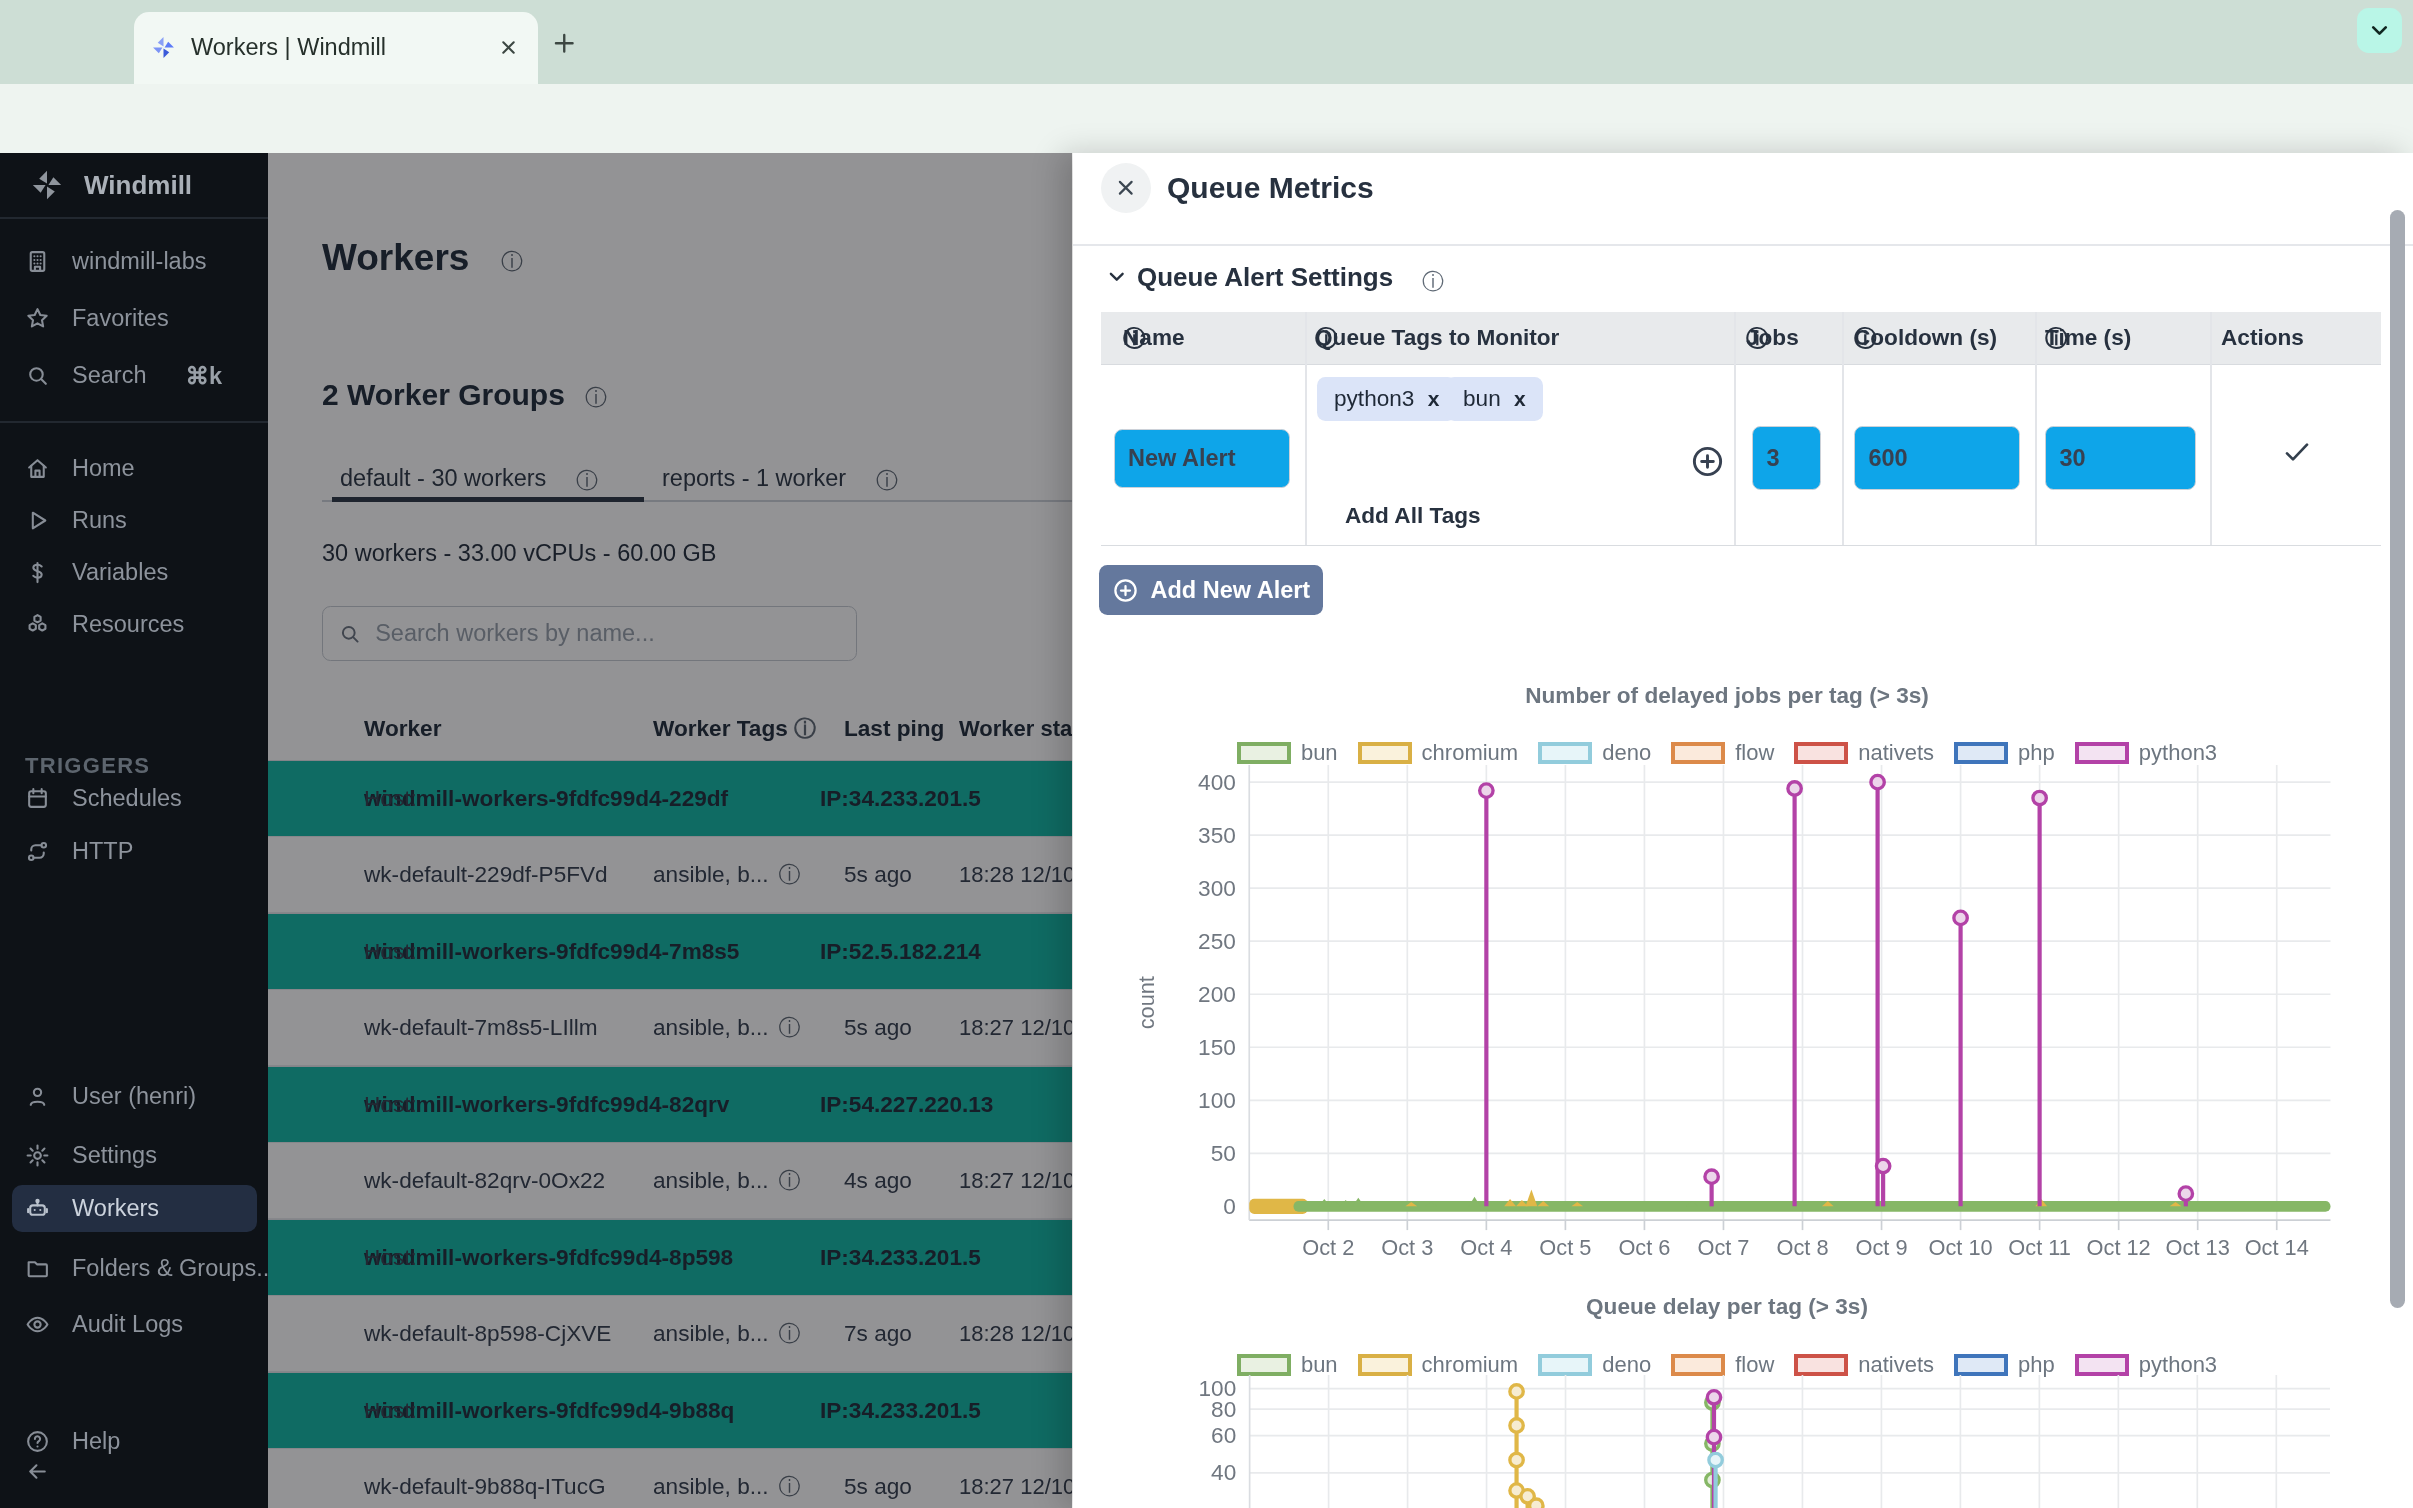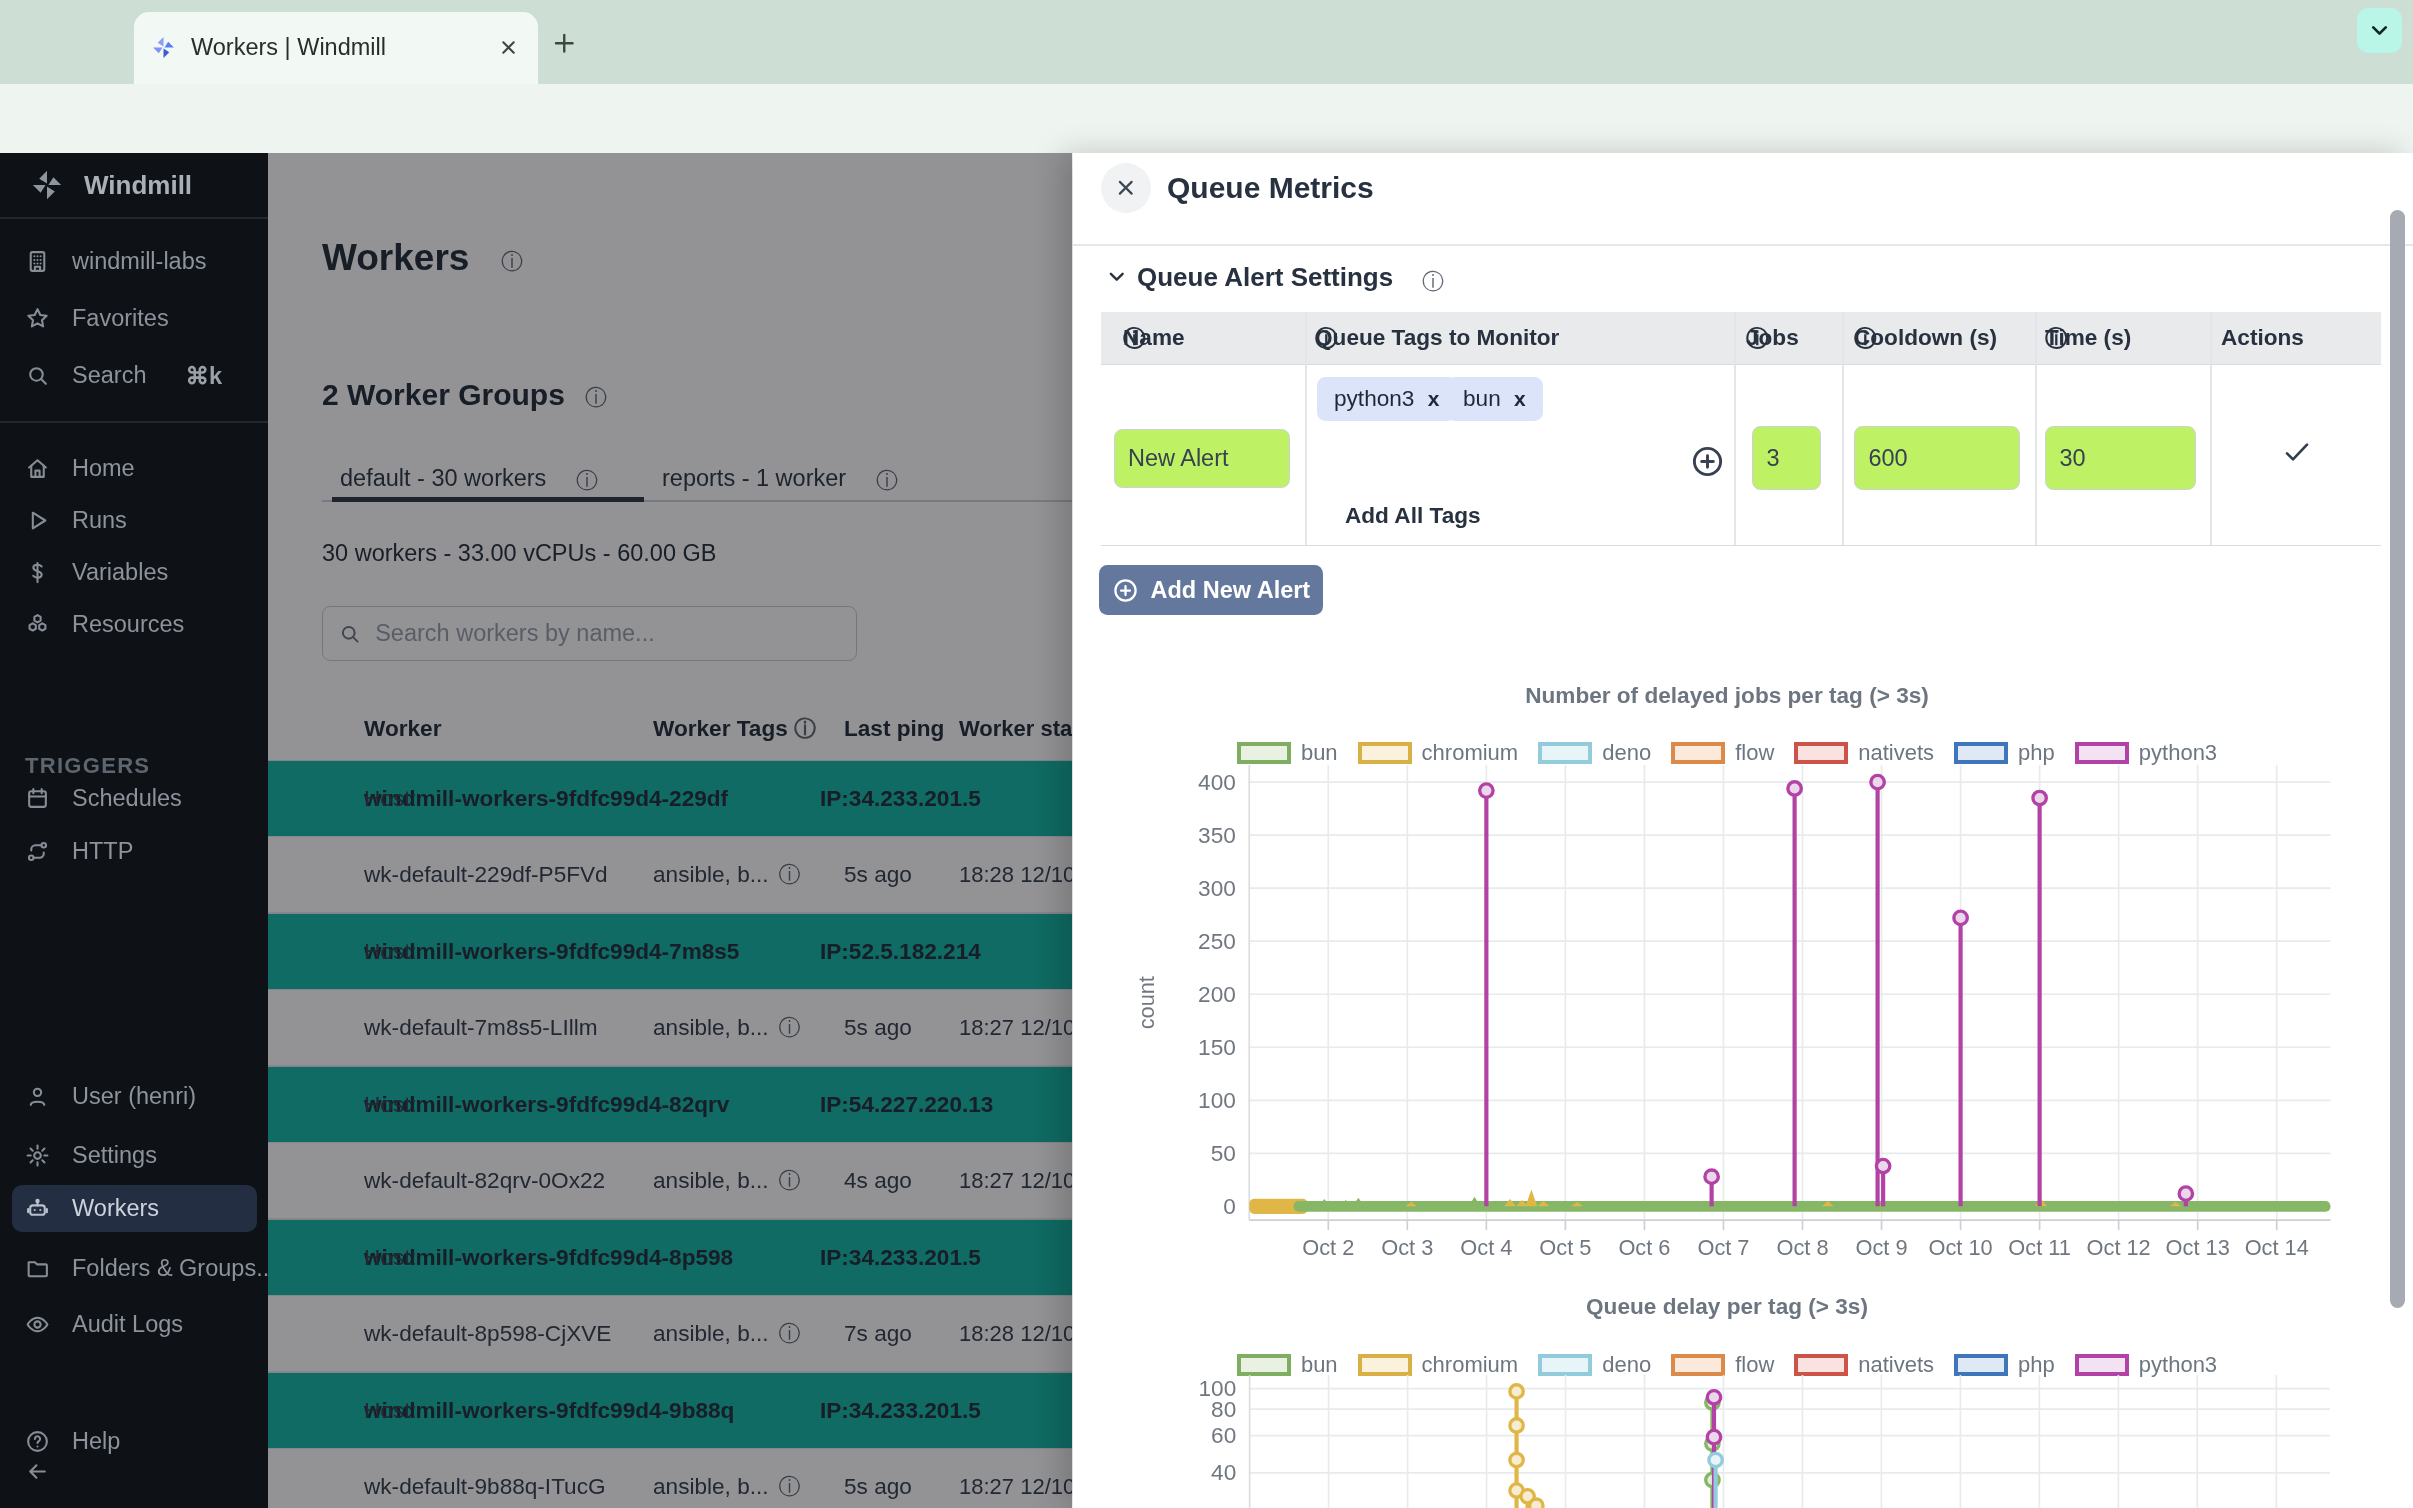--- a/index.html
+++ b/index.html
@@ -62,21 +62,21 @@
   .p-title{position:absolute;left:94px;top:18.4px;font-size:30px;font-weight:700;color:#27313f;}
   .p-div{position:absolute;left:0;top:91px;width:1341px;height:1.7px;background:#e5e7eb;}
   .qas-chevron{position:absolute;left:32px;top:112px;width:23.5px;height:23.5px;color:#27313f;}
   .qas-title{position:absolute;left:64px;top:109px;font-size:26px;font-weight:700;color:#27313f;}
   .alert-table{position:absolute;left:28px;top:159px;width:1280px;height:233px;border-bottom:1.7px solid #d9dce0;}
   .at-head{position:absolute;left:0;top:0;width:1280px;height:52px;background:#e8eaec;border-bottom:1.7px solid #d8dbdf;}
   .at-head span{position:absolute;top:50%;transform:translateY(-50%);font-size:22.6px;font-weight:700;color:#27313f;white-space:nowrap;}
   .at-vdiv{position:absolute;top:0;width:1.7px;height:233px;background:#e3e5e9;}
   .pill{position:absolute;top:65px;height:44px;background:#dbe4f8;border-radius:8.4px;display:flex;align-items:center;padding:0 17px;font-size:22.6px;color:#1f2937;gap:13.4px;}
   .pill b{font-size:21px;}
-  .inpt{position:absolute;box-sizing:border-box;border:1.7px solid #ccd1d8;border-radius:8.4px;background:#bef264;font-size:23.5px;color:#374151;padding:0 13.4px;font-family:"Liberation Sans",sans-serif;outline:none;}
+  .inpt{position:absolute;box-sizing:border-box;border:1.7px solid #ccd1d8;border-radius:8.4px;background:#0ea5e9;font-size:23.5px;color:#374151;padding:0 13.4px;font-family:"Liberation Sans",sans-serif;outline:none;font-weight:bold;}
   .inpt::placeholder{color:#9aa1ab;}
   .plus-circle{position:absolute;width:35px;height:35px;color:#374151;}
   .add-all{position:absolute;left:228px;top:191px;font-size:22.6px;font-weight:700;color:#27313f;margin-left:16px;}
   .check{position:absolute;left:1180px;top:124px;width:32px;height:32px;color:#333f4d;}
   .add-btn{position:absolute;left:26px;top:412px;width:224px;height:50px;border-radius:8.4px;background:#64789d;color:#ffffff;display:flex;align-items:center;justify-content:center;gap:11.7px;font-size:23.5px;font-weight:700;}
   .add-btn .ic{width:27px;height:27px;}
   .chart-title{position:absolute;left:17px;width:1274px;text-align:center;font-size:22.6px;font-weight:700;color:#6d7680;}
   .legend{position:absolute;left:17px;width:1274px;display:flex;justify-content:center;align-items:center;}
   .lg-item{display:flex;align-items:center;margin:0 10px;}
   .lg-swatch{width:54px;height:22px;box-sizing:border-box;border:4.2px solid;margin-right:10px;}

